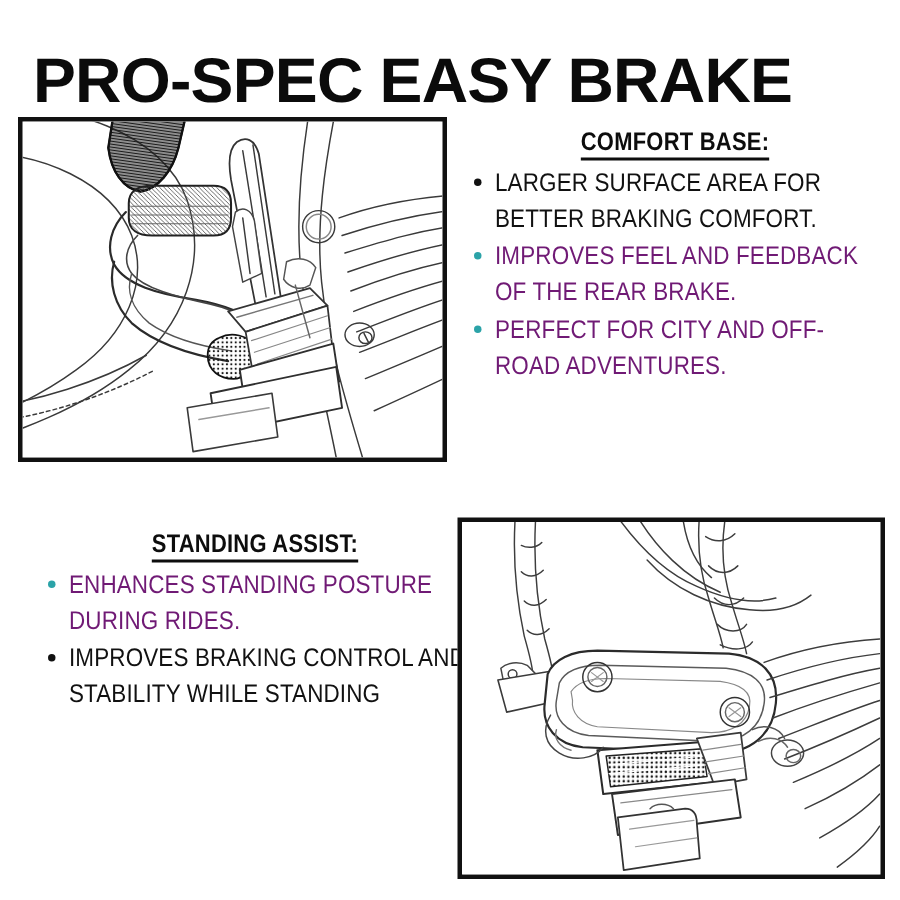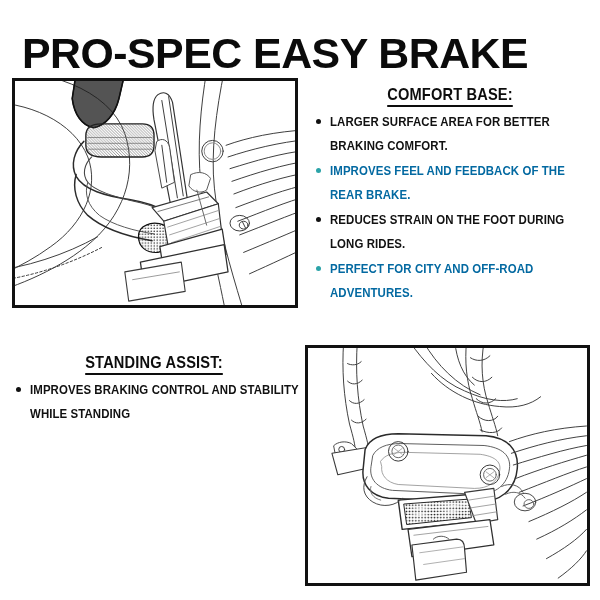--- a/index.html
+++ b/index.html
@@ -37,21 +37,21 @@
     box-sizing:border-box;
     overflow:hidden;
   }
   #panel-top-left{ left:12px; top:78px; width:286px; height:230px; }
   #panel-bottom-right{ left:305px; top:345px; width:285px; height:241px; }
   .panel svg{display:block;width:100%;height:100%;}
 
   
   .textblock{position:absolute;}
   #block-comfort{ left:308px; top:84px; width:284px; }
-  #block-standing{ left:8px;  top:352px; width:292px; }
+  #block-standing{ left:24px;  top:352px; width:292px; }
 
   .sec-heading{
     text-align:center;
     font-family:"Liberation Sans Narrow","Liberation Sans", sans-serif;
     font-weight:700;
     font-size:17px;
     line-height:21px;
     color:#0d0d0d;
     letter-spacing:0.2px;
     margin:0 0 5px 0;
@@ -67,40 +67,40 @@
   ul.bullets{
     list-style:none;
     margin:0;
     padding:0;
   }
   ul.bullets li{
     position:relative;
     padding-left:22px;
     margin:0 0 1px 0;
     font-family:"Liberation Sans Narrow","Liberation Sans", sans-serif;
-    font-weight:700;
-    font-size:13px;
+    font-weight:400;
+    font-size:17px;
     line-height:24px;
     letter-spacing:0.1px;
     color:#111111;
   }
   ul.bullets li .txt{
     display:inline-block;
     transform:scaleX(0.88);
     transform-origin:left center;
     width:114%;
   }
   ul.bullets li .dot{
     position:absolute;
     left:8px; top:9px;
     width:5px;height:5px;
     border-radius:50%;
     background:#111111;
   }
-  ul.bullets li.teal{ color:#0369a1; }
+  ul.bullets li.teal{ color:#701a75; }
   ul.bullets li.teal .dot{ background:#2ba3a8; }
 </style>
 </head>
 <body>
 
 <div class="page">
 
   <div class="title">PRO-SPEC EASY BRAKE</div>
 
   <div class="panel" id="panel-top-left">
@@ -187,36 +187,36 @@
     </div>
     <ul class="bullets">
       <li>
         <span class="dot"></span>
         <span class="txt">LARGER SURFACE AREA FOR BETTER BRAKING COMFORT.</span>
       </li>
       <li class="teal">
         <span class="dot"></span>
         <span class="txt">IMPROVES FEEL AND FEEDBACK OF THE REAR BRAKE.</span>
       </li>
-      <li>
-        <span class="dot"></span>
-        <span class="txt">REDUCES STRAIN ON THE FOOT DURING LONG RIDES.</span>
-      </li>
       <li class="teal">
         <span class="dot"></span>
         <span class="txt">PERFECT FOR CITY AND OFF-ROAD ADVENTURES.</span>
       </li>
     </ul>
   </div>
 
   <div class="textblock" id="block-standing">
     <div class="sec-heading">
       <span>STANDING ASSIST:</span>
     </div>
     <ul class="bullets">
+      <li class="teal">
+        <span class="dot"></span>
+        <span class="txt">ENHANCES STANDING POSTURE DURING RIDES.</span>
+      </li>
       <li>
         <span class="dot"></span>
         <span class="txt">IMPROVES BRAKING CONTROL AND STABILITY WHILE STANDING</span>
       </li>
     </ul>
   </div>
 
   <div class="panel" id="panel-bottom-right">
     <svg viewBox="0 0 285 241" xmlns="http://www.w3.org/2000/svg">
       <defs>

